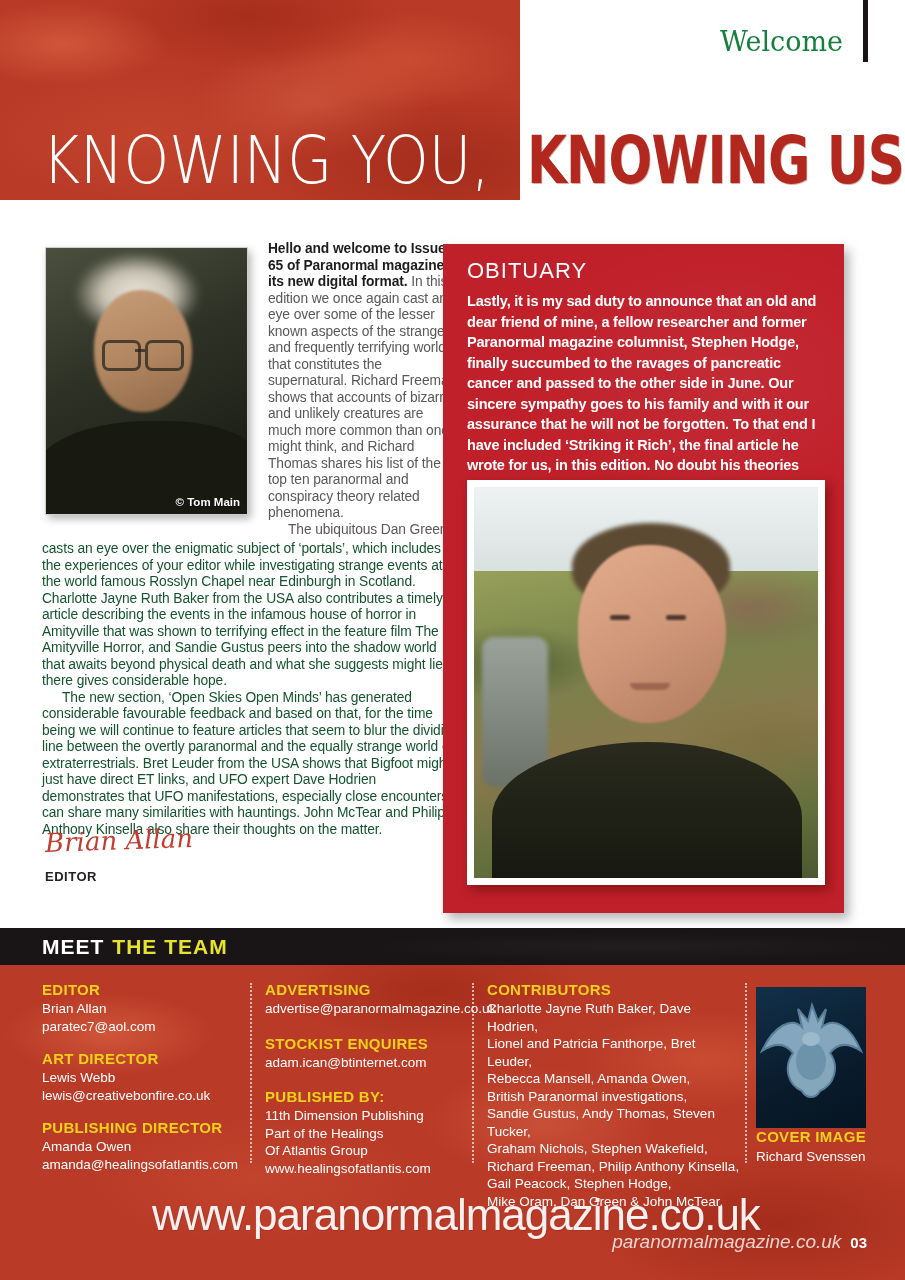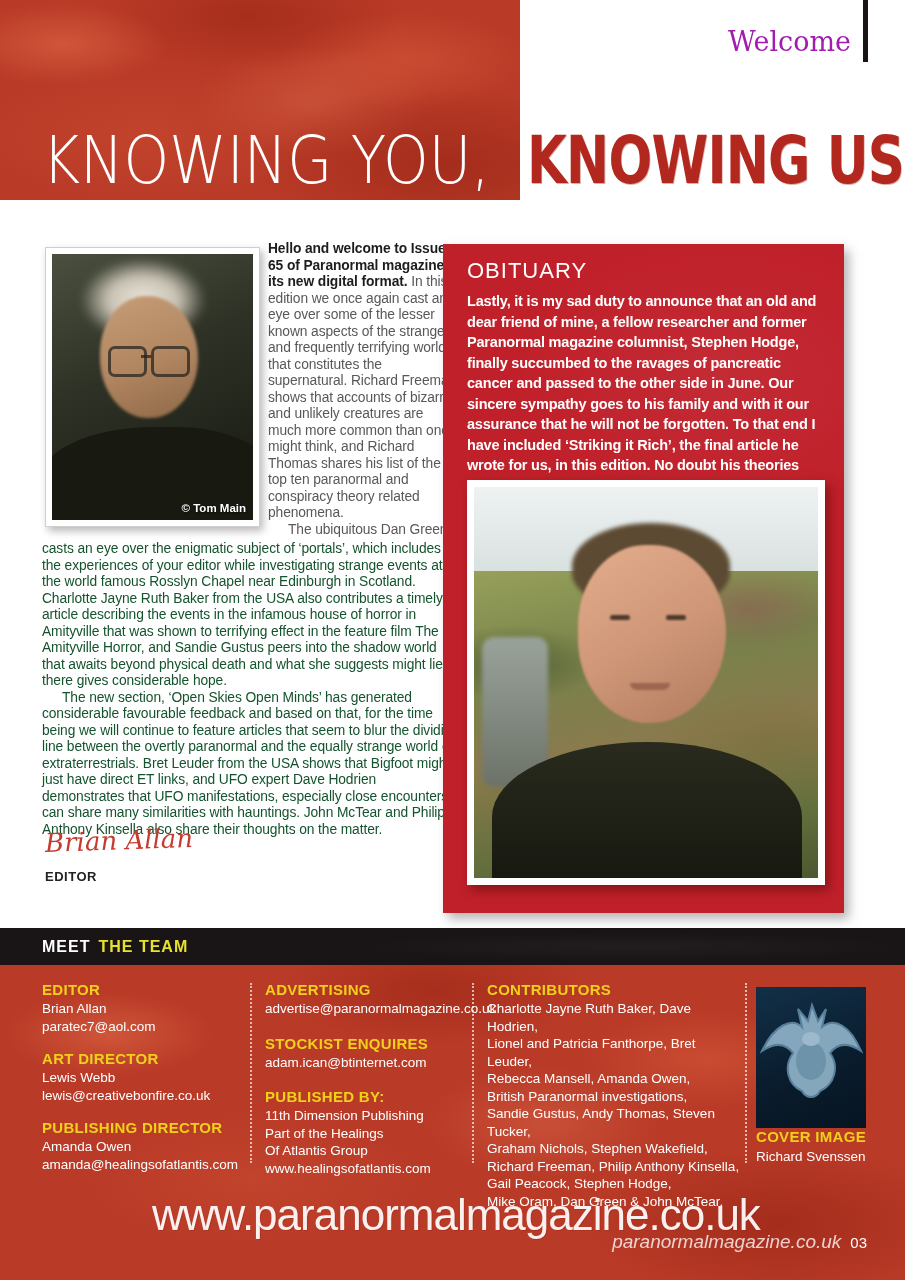--- a/index.html
+++ b/index.html
@@ -14,34 +14,34 @@
       radial-gradient(150px 60px at 12% 22%, rgba(226,108,72,.55), transparent 70%),
       radial-gradient(220px 80px at 48% 8%,  rgba(148,34,17,.50), transparent 70%),
       radial-gradient(180px 70px at 78% 30%, rgba(221,98,62,.45), transparent 70%),
       radial-gradient(240px 95px at 28% 68%, rgba(207,82,52,.40), transparent 70%),
       radial-gradient(280px 110px at 86% 82%,rgba(138,28,14,.45), transparent 70%),
       radial-gradient(170px 80px at 60% 50%, rgba(232,124,88,.33), transparent 70%);
   }
 
   
   .hero{left:0;top:0;width:520px;height:200px;}
-  .welcome{top:26px;right:54px;font-family:"DejaVu Serif","Liberation Serif",serif;
-           font-size:27px;color:#a21caf;}
+  .welcome{top:26px;right:62px;font-family:"DejaVu Serif","Liberation Serif",serif;
+           font-size:27px;color:#15803d;}
   .welcome-bar{top:0;right:37px;width:5px;height:62px;background:#191516;}
   .title-left{left:42px;top:128px;font-size:66px;line-height:66px;color:#fff;
               font-weight:200;transform:scaleX(.88);transform-origin:left;
               white-space:nowrap;font-family:"DejaVu Sans","Liberation Sans",sans-serif;}
   .title-right{left:527px;top:128px;font-size:66px;line-height:66px;color:#b3281e;
                font-weight:700;letter-spacing:-1px;transform:scaleX(.78);transform-origin:left;
                white-space:nowrap;text-shadow:1px 1px 0 rgba(150,20,10,.35);
                font-family:"DejaVu Sans","Liberation Sans",sans-serif;}
 
   
   .photo-frame{background:#fff;border:1px solid #cfcfcf;box-shadow:3px 4px 8px rgba(0,0,0,.28);}
-  .ed-photo{left:45px;top:247px;width:201px;height:266px;padding:6px;}
+  .ed-photo{left:45px;top:247px;width:201px;height:266px;padding:0;}
   .ed-inner{position:relative;width:201px;height:266px;overflow:hidden;
             background:linear-gradient(155deg,#4a4f3e 0%,#2e3226 42%,#15170f 100%);}
   .ed-hair{position:absolute;left:28px;top:4px;width:126px;height:84px;border-radius:50%;
            background:radial-gradient(closest-side,#e9e5da 0%,#c9c3b4 55%,rgba(180,175,160,0) 100%);
            filter:blur(4px);}
   .ed-face{position:absolute;left:48px;top:42px;width:98px;height:122px;border-radius:48% 52% 50% 50%;
            background:linear-gradient(160deg,#c69d78 0%,#b08560 55%,#8f6847 100%);filter:blur(1.5px);}
   .ed-glass{position:absolute;top:92px;width:33px;height:25px;border:3px solid rgba(40,38,32,.75);
             border-radius:7px;}
   .ed-glass.l{left:56px}.ed-glass.r{left:99px}
@@ -93,41 +93,41 @@
           filter:blur(1px);}
   .sh-eye.l{left:136px}.sh-eye.r{left:192px}
   .sh-mouth{position:absolute;left:156px;top:196px;width:40px;height:7px;border-radius:0 0 20px 20px;
             background:#9c6650;filter:blur(1px);}
   .sh-body{position:absolute;left:18px;bottom:-14px;width:310px;height:150px;border-radius:55% 55% 0 0;
            background:linear-gradient(#2a2b1e,#15160e);}
 
   
   .team-bar{left:0;top:928px;width:905px;height:37px;background:#191415;
             background-image:radial-gradient(400px 20px at 70% 50%, rgba(255,255,255,.04), transparent 70%);}
-  .team-bar-title{position:absolute;left:42px;top:0;height:37px;line-height:37px;font-size:16px;
+  .team-bar-title{position:absolute;left:42px;top:0;height:37px;line-height:37px;font-size:21px;
                   font-weight:700;letter-spacing:1px;color:#fff;white-space:nowrap;}
   .team-bar-title .yellow{color:#e6e22d;margin-left:8px;}
   .footer-red{left:0;top:965px;width:905px;height:315px;}
   .divider{border-left:2px dotted rgba(255,255,255,.65);width:0;top:983px;height:180px;}
   .d1{left:250px}.d2{left:472px}.d3{left:745px}
   .fcol{top:980px;color:#fff;font-size:13.5px;line-height:17.5px;}
   .c1{left:42px;width:200px}.c2{left:265px;width:200px}.c3{left:487px;width:255px}
   .fh{color:#f0d01a;font-size:15px;font-weight:700;letter-spacing:.3px;line-height:20px;margin:0;}
   .fsec{margin-bottom:14px;}
   .fsec.extra{margin-bottom:16px;}
   .cover-box{left:756px;top:987px;width:110px;height:141px;
              background:linear-gradient(160deg,#123049 0%,#0a1d2e 55%,#061421 100%);}
   .cover-box svg{display:block;}
   .cover-h{left:756px;top:1128px;color:#f0d01a;font-size:15px;font-weight:700;letter-spacing:.3px;}
   .cover-credit{left:756px;top:1149px;color:#fff;font-size:13.5px;}
   .big-url{left:152px;top:1190px;font-size:44px;letter-spacing:-1px;color:rgba(255,255,255,.93);
            white-space:nowrap;text-shadow:1px 1px 0 rgba(150,30,15,.3);}
   .page-line{top:1231px;right:38px;white-space:nowrap;}
   .page-site{color:rgba(255,255,255,.78);font-size:19px;font-style:italic;}
-  .page-num{color:#fff;font-size:15px;font-weight:400;margin-left:9px;}
+  .page-num{color:#fff;font-size:15px;font-weight:700;margin-left:9px;}
 </style>
 </head>
 <body>
 
 <div id="page">
 
   <div class="abs hero texture-red"></div>
   <div class="abs welcome">Welcome</div>
   <div class="abs welcome-bar"></div>
   <div class="abs title-left">KNOWING YOU,</div>

